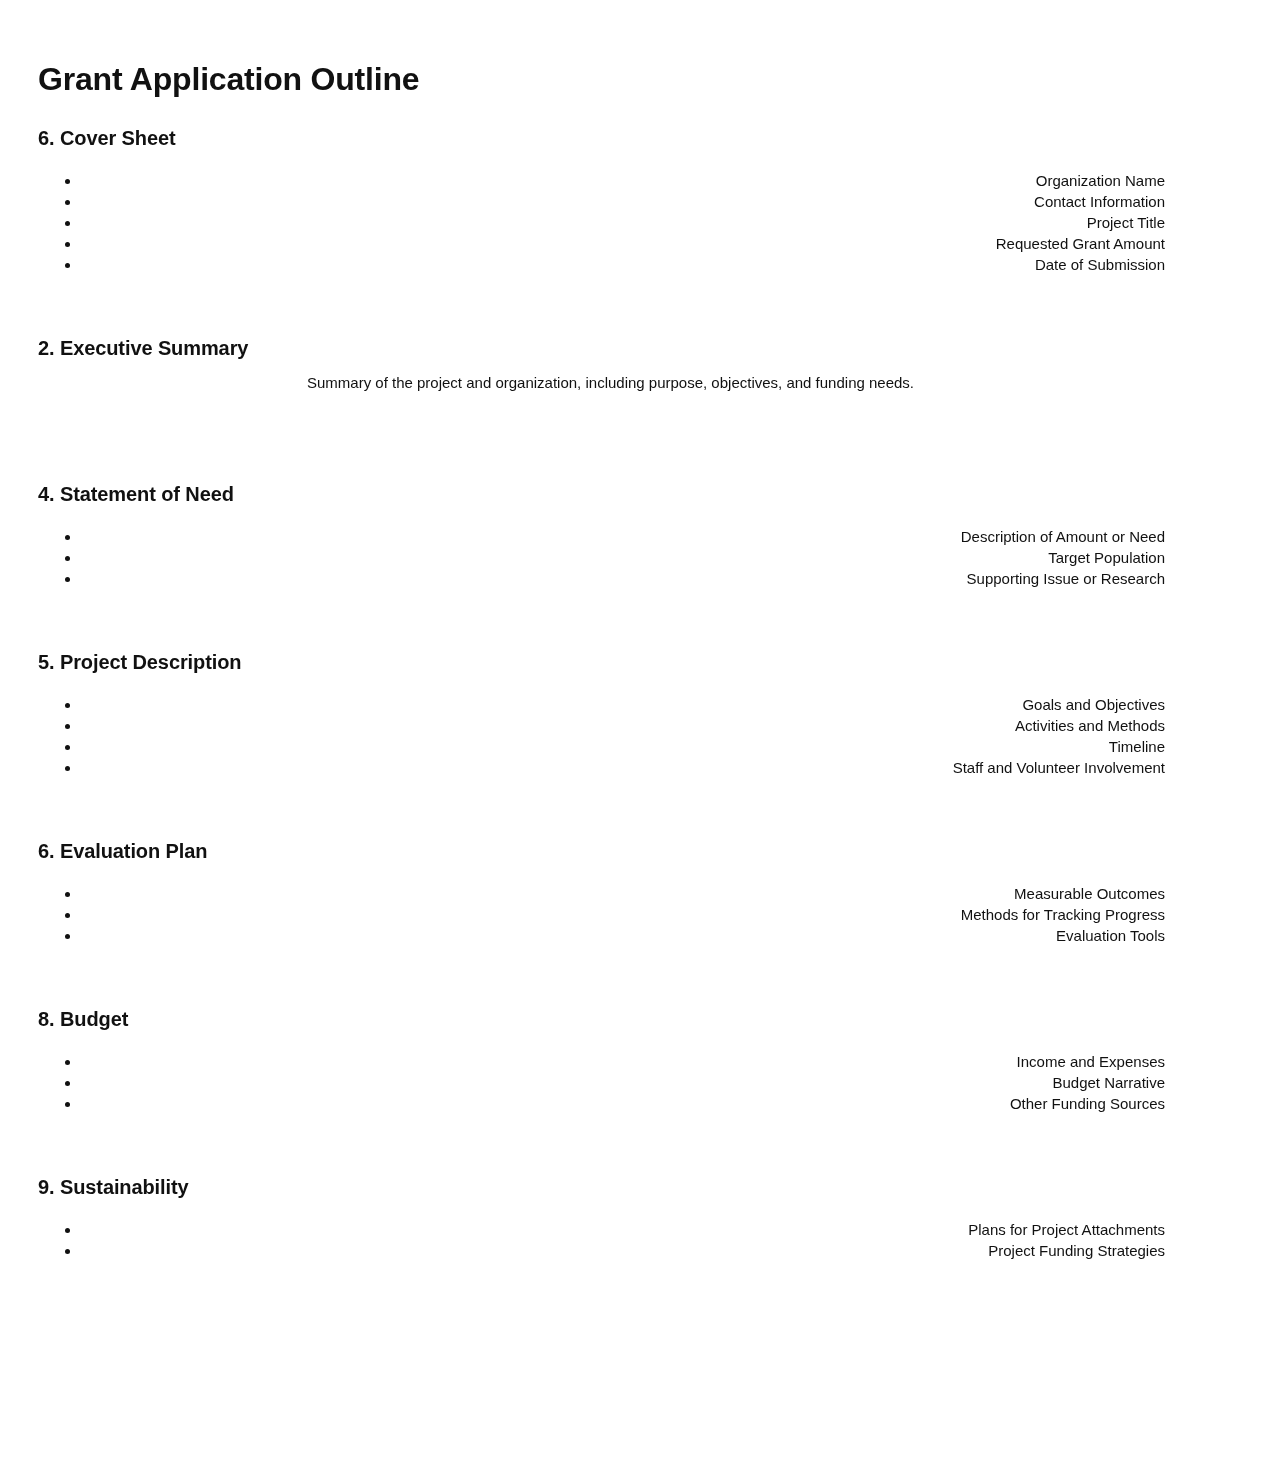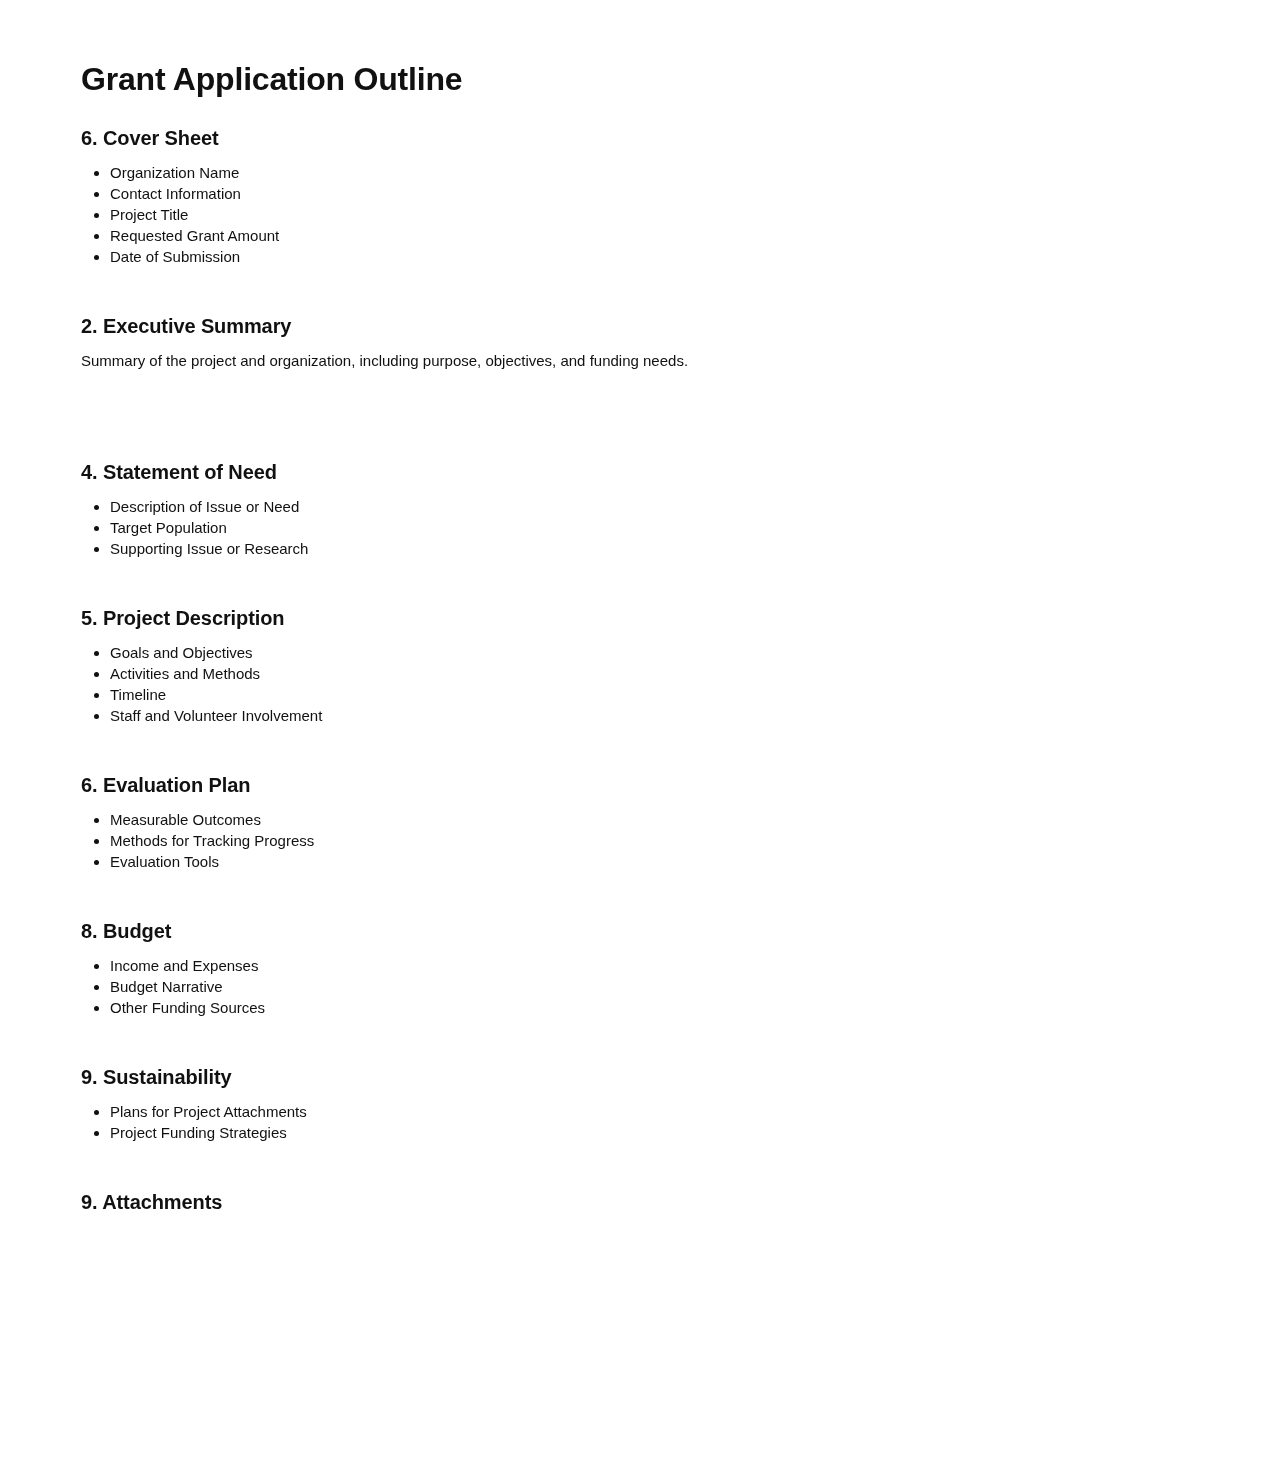--- a/index.html
+++ b/index.html
@@ -12,21 +12,21 @@
     height: 1464px;
     font-family: "Liberation Sans", "DejaVu Sans", sans-serif;
     color: #111111;
   }
   
   .page {
     box-sizing: border-box;
     width: 1263px;
     height: 1301px;
     overflow: hidden;
-    padding: 58px 80px 0 81px;
+    padding: 58px 80px 0 38px;
     background: #ffffff;
   }
   h1.doc-title {
     margin: 0;
     font-size: 32px;
     line-height: 42px;
     font-weight: 700;
     letter-spacing: -0.2px;
   }
   .doc-section {
@@ -39,25 +39,27 @@
     margin: 0 0 10px 0;
     font-size: 20px;
     line-height: 27px;
     font-weight: 700;
     letter-spacing: -0.1px;
   }
   .doc-section p {
     margin: 0 0 4px 0;
     font-size: 15px;
     line-height: 21px;
+    text-align: center;
   }
   .doc-section ul {
-    margin: 4px;
+    margin: 18px;
     padding: 0 0 0 25px;
     list-style: disc;
+    text-align: right;
   }
   .doc-section li {
     font-size: 15px;
     line-height: 21px;
   }
 </style>
 </head>
 <body>
 
 <div class="page">
@@ -79,21 +81,21 @@
     <h2>2. Executive Summary</h2>
     <p>Summary of the project and organization, including purpose, objectives, and funding needs.</p>
   </section>
 
   <section class="doc-section">
   </section>
 
   <section class="doc-section">
     <h2>4. Statement of Need</h2>
     <ul>
-      <li>Description of Issue or Need</li>
+      <li>Description of Amount or Need</li>
       <li>Target Population</li>
       <li>Supporting Issue or Research</li>
     </ul>
   </section>
 
   <section class="doc-section">
     <h2>5. Project Description</h2>
     <ul>
       <li>Goals and Objectives</li>
       <li>Activities and Methods</li>

